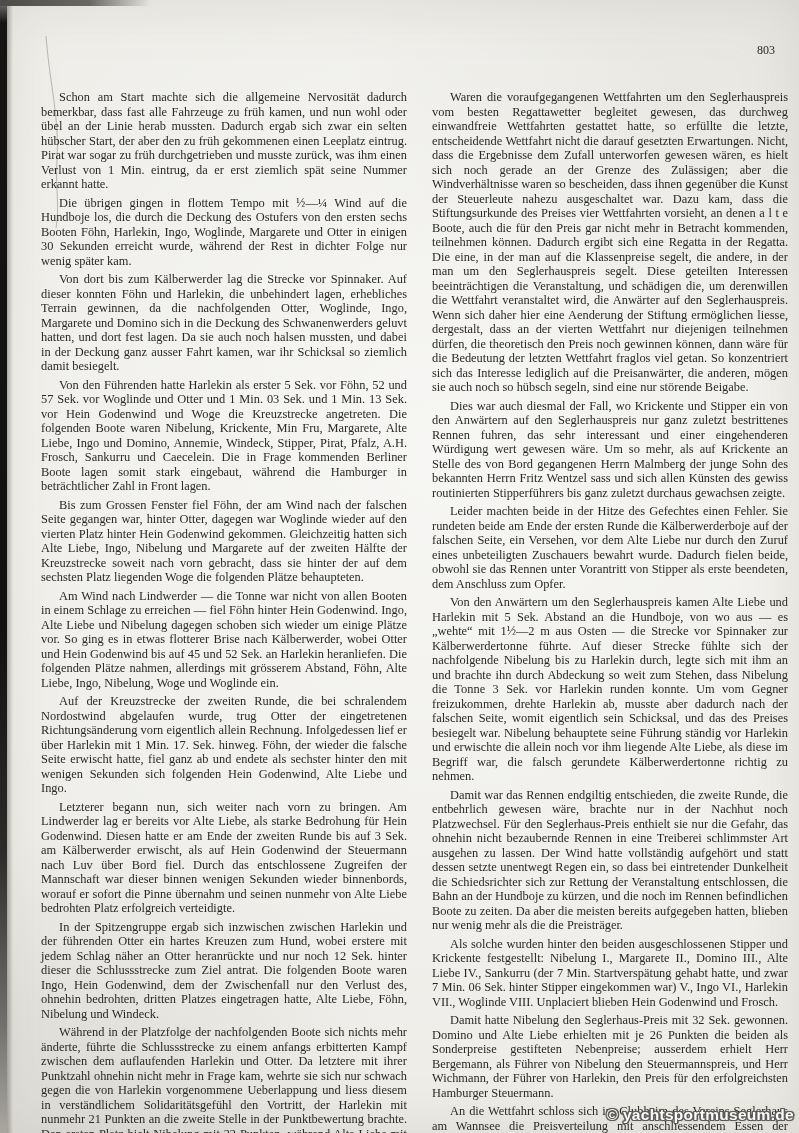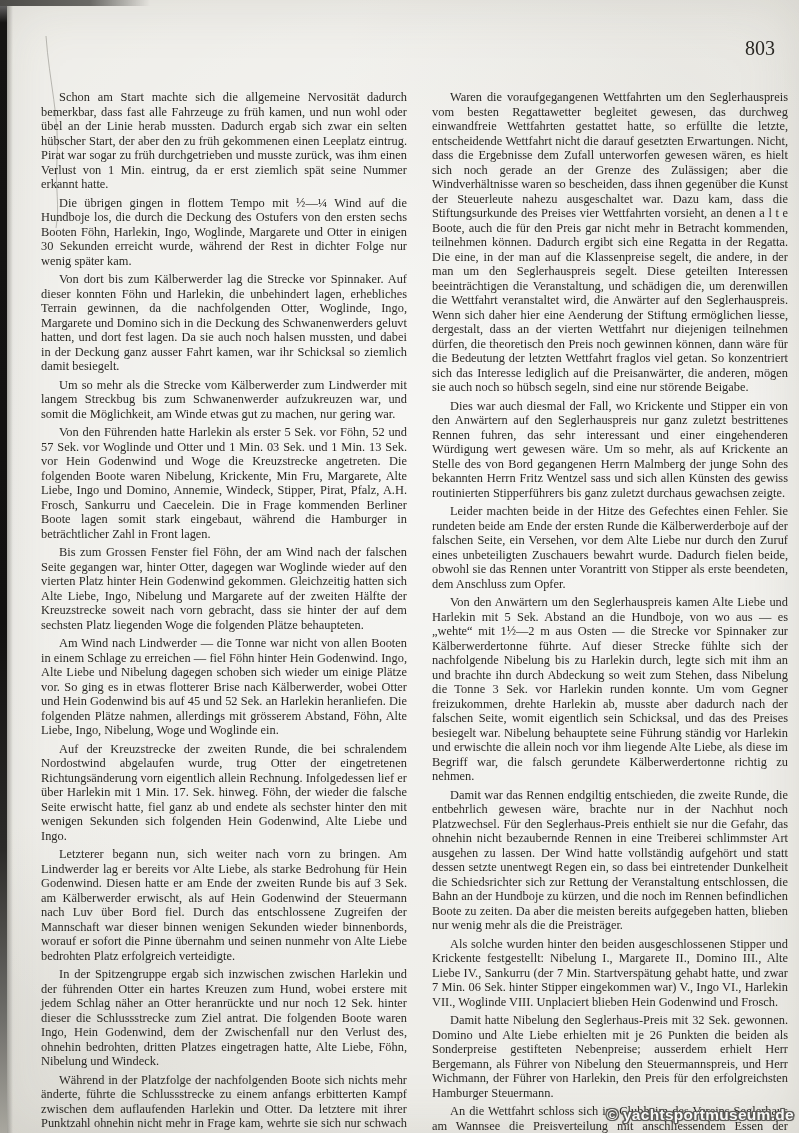--- a/index.html
+++ b/index.html
@@ -33,21 +33,21 @@
     filter:blur(.6px);
   }
   .scratch{position:absolute;left:0;top:0;pointer-events:none;}
   
   .header{position:absolute;top:36px;left:0;width:100%;height:26px;}
   .journal-title{
     position:absolute;left:0;right:0;text-align:center;
     font-size:17px;letter-spacing:4px;color:#2a2824;font-weight:400;
   }
   .page-number{
-    position:absolute;right:24px;top:1px;font-size:20px;color:#2a2824;text-align:center;
+    position:absolute;right:24px;top:7px;font-size:12px;color:#2a2824;text-align:center;
   }
   
   .columns{
     position:absolute;top:86px;left:37px;width:755px;
     display:flex;gap:17px;
   }
   .col{color:#2b2925;font-size:12.4px;line-height:14.5px;text-align:justify;}
   .col-left{width:374px;}
   .col-right{width:364px;}
   .col p{margin:4px;text-indent:18px;hyphens:auto;-webkit-hyphens:auto;}
@@ -87,21 +87,20 @@
   <div class="header">
     <div class="page-number">803</div>
   </div>
 
   <div class="columns">
 
     <div class="col col-left">
         <p lang="de">Schon am Start machte sich die allgemeine Nervosität dadurch bemerkbar, dass fast alle Fahrzeuge zu früh kamen, und nun wohl oder übel an der Linie herab mussten. Dadurch ergab sich zwar ein selten hübscher Start, der aber den zu früh gekommenen einen Leeplatz eintrug. Pirat war sogar zu früh durchgetrieben und musste zurück, was ihm einen Verlust von 1 Min. eintrug, da er erst ziemlich spät seine Nummer erkannt hatte.</p>
         <p lang="de">Die übrigen gingen in flottem Tempo mit ½—¼ Wind auf die Hundboje los, die durch die Deckung des Ostufers von den ersten sechs Booten Föhn, Harlekin, Ingo, Woglinde, Margarete und Otter in einigen 30 Sekunden erreicht wurde, während der Rest in dichter Folge nur wenig später kam.</p>
         <p lang="de">Von dort bis zum Kälberwerder lag die Strecke vor Spinnaker. Auf dieser konnten Föhn und Harlekin, die unbehindert lagen, erhebliches Terrain gewinnen, da die nachfolgenden Otter, Woglinde, Ingo, Margarete und Domino sich in die Deckung des Schwanenwerders geluvt hatten, und dort fest lagen. Da sie auch noch halsen mussten, und dabei in der Deckung ganz ausser Fahrt kamen, war ihr Schicksal so ziemlich damit besiegelt.</p>
-        <p lang="de">Um so mehr als die Strecke vom Kälberwerder zum Lindwerder mit langem Streckbug bis zum Schwanenwerder aufzukreuzen war, und somit die Möglichkeit, am Winde etwas gut zu machen, nur gering war.</p>
         <p lang="de">Von den Führenden hatte Harlekin als erster 5 Sek. vor Föhn, 52 und 57 Sek. vor Woglinde und Otter und 1 Min. 03 Sek. und 1 Min. 13 Sek. vor Hein Godenwind und Woge die Kreuzstrecke angetreten. Die folgenden Boote waren Nibelung, Krickente, Min Fru, Margarete, Alte Liebe, Ingo und Domino, Annemie, Windeck, Stipper, Pirat, Pfalz, A.H. Frosch, Sankurru und Caecelein. Die in Frage kommenden Berliner Boote lagen somit stark eingebaut, während die Hamburger in beträchtlicher Zahl in Front lagen.</p>
         <p lang="de">Bis zum Grossen Fenster fiel Föhn, der am Wind nach der falschen Seite gegangen war, hinter Otter, dagegen war Woglinde wieder auf den vierten Platz hinter Hein Godenwind gekommen. Gleichzeitig hatten sich Alte Liebe, Ingo, Nibelung und Margarete auf der zweiten Hälfte der Kreuzstrecke soweit nach vorn gebracht, dass sie hinter der auf dem sechsten Platz liegenden Woge die folgenden Plätze behaupteten.</p>
         <p lang="de">Am Wind nach Lindwerder — die Tonne war nicht von allen Booten in einem Schlage zu erreichen — fiel Föhn hinter Hein Godenwind. Ingo, Alte Liebe und Nibelung dagegen schoben sich wieder um einige Plätze vor. So ging es in etwas flotterer Brise nach Kälberwerder, wobei Otter und Hein Godenwind bis auf 45 und 52 Sek. an Harlekin heranliefen. Die folgenden Plätze nahmen, allerdings mit grösserem Abstand, Föhn, Alte Liebe, Ingo, Nibelung, Woge und Woglinde ein.</p>
         <p lang="de">Auf der Kreuzstrecke der zweiten Runde, die bei schralendem Nordostwind abgelaufen wurde, trug Otter der eingetretenen Richtungsänderung vorn eigentlich allein Rechnung. Infolgedessen lief er über Harlekin mit 1 Min. 17. Sek. hinweg. Föhn, der wieder die falsche Seite erwischt hatte, fiel ganz ab und endete als sechster hinter den mit wenigen Sekunden sich folgenden Hein Godenwind, Alte Liebe und Ingo.</p>
         <p lang="de">Letzterer begann nun, sich weiter nach vorn zu bringen. Am Lindwerder lag er bereits vor Alte Liebe, als starke Bedrohung für Hein Godenwind. Diesen hatte er am Ende der zweiten Runde bis auf 3 Sek. am Kälberwerder erwischt, als auf Hein Godenwind der Steuermann nach Luv über Bord fiel. Durch das entschlossene Zugreifen der Mannschaft war dieser binnen wenigen Sekunden wieder binnenbords, worauf er sofort die Pinne übernahm und seinen nunmehr von Alte Liebe bedrohten Platz erfolgreich verteidigte.</p>
         <p lang="de">In der Spitzengruppe ergab sich inzwischen zwischen Harlekin und der führenden Otter ein hartes Kreuzen zum Hund, wobei erstere mit jedem Schlag näher an Otter heranrückte und nur noch 12 Sek. hinter dieser die Schlussstrecke zum Ziel antrat. Die folgenden Boote waren Ingo, Hein Godenwind, dem der Zwischenfall nur den Verlust des, ohnehin bedrohten, dritten Platzes eingetragen hatte, Alte Liebe, Föhn, Nibelung und Windeck.</p>
         <p lang="de">Während in der Platzfolge der nachfolgenden Boote sich nichts mehr änderte, führte die Schlussstrecke zu einem anfangs erbitterten Kampf zwischen dem auflaufenden Harlekin und Otter. Da letztere mit ihrer Punktzahl ohnehin nicht mehr in Frage kam, wehrte sie sich nur schwach gegen die von Harlekin vorgenommene Ueberlappung und liess diesem in verständlichem Solidaritätsgefühl den Vortritt, der Harlekin mit nunmehr 21 Punkten an die zweite Stelle in der Punktbewertung brachte. Den ersten Platz hielt Nibelung mit 22 Punkten, während Alte Liebe mit 19 und der gar nicht placierte Domino mit 18 Punkten die voraussichtlichen Anwärter auf den Preis darstellen.</p>
       </div>
 
     <div class="col col-right">

